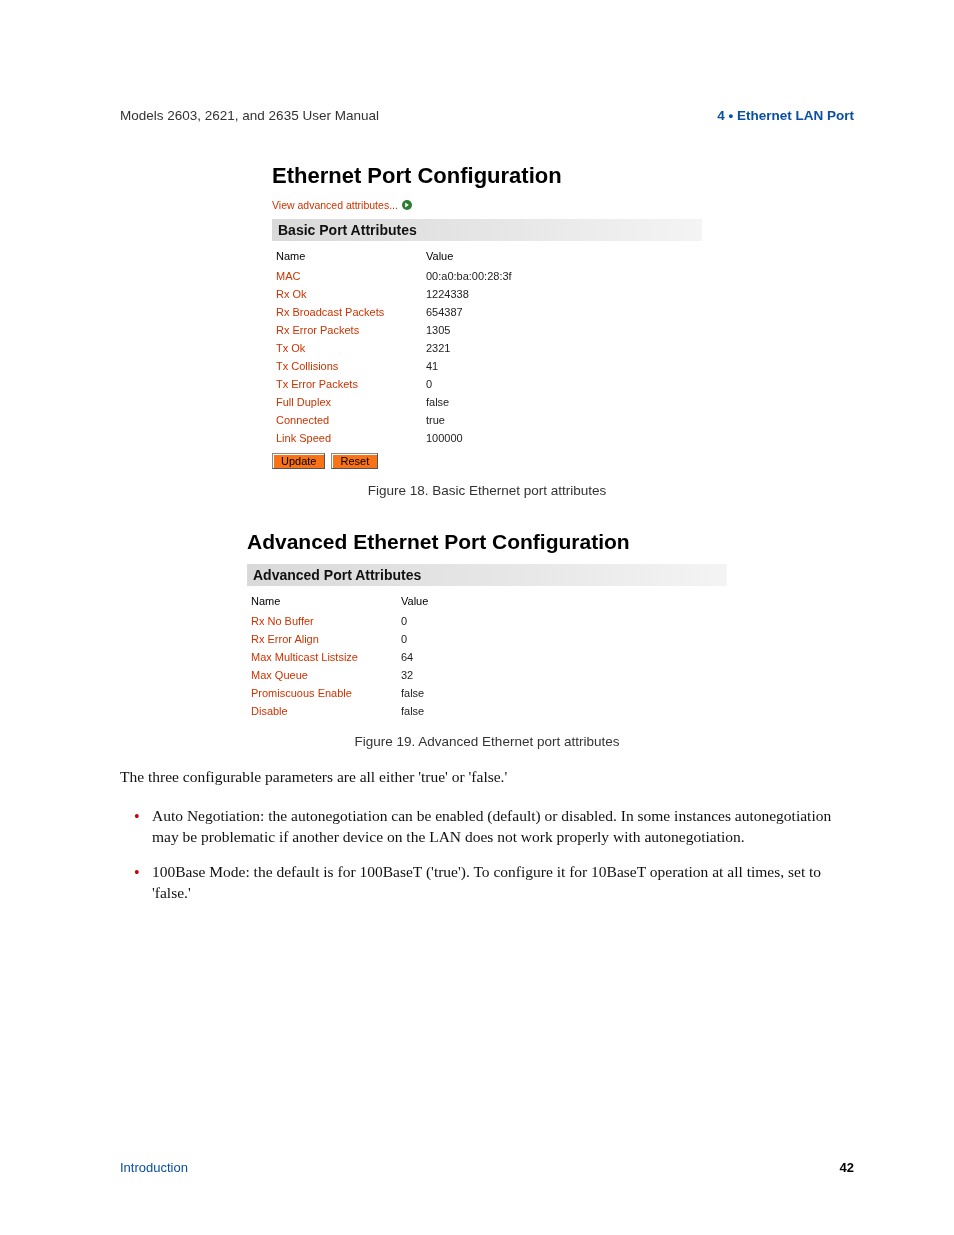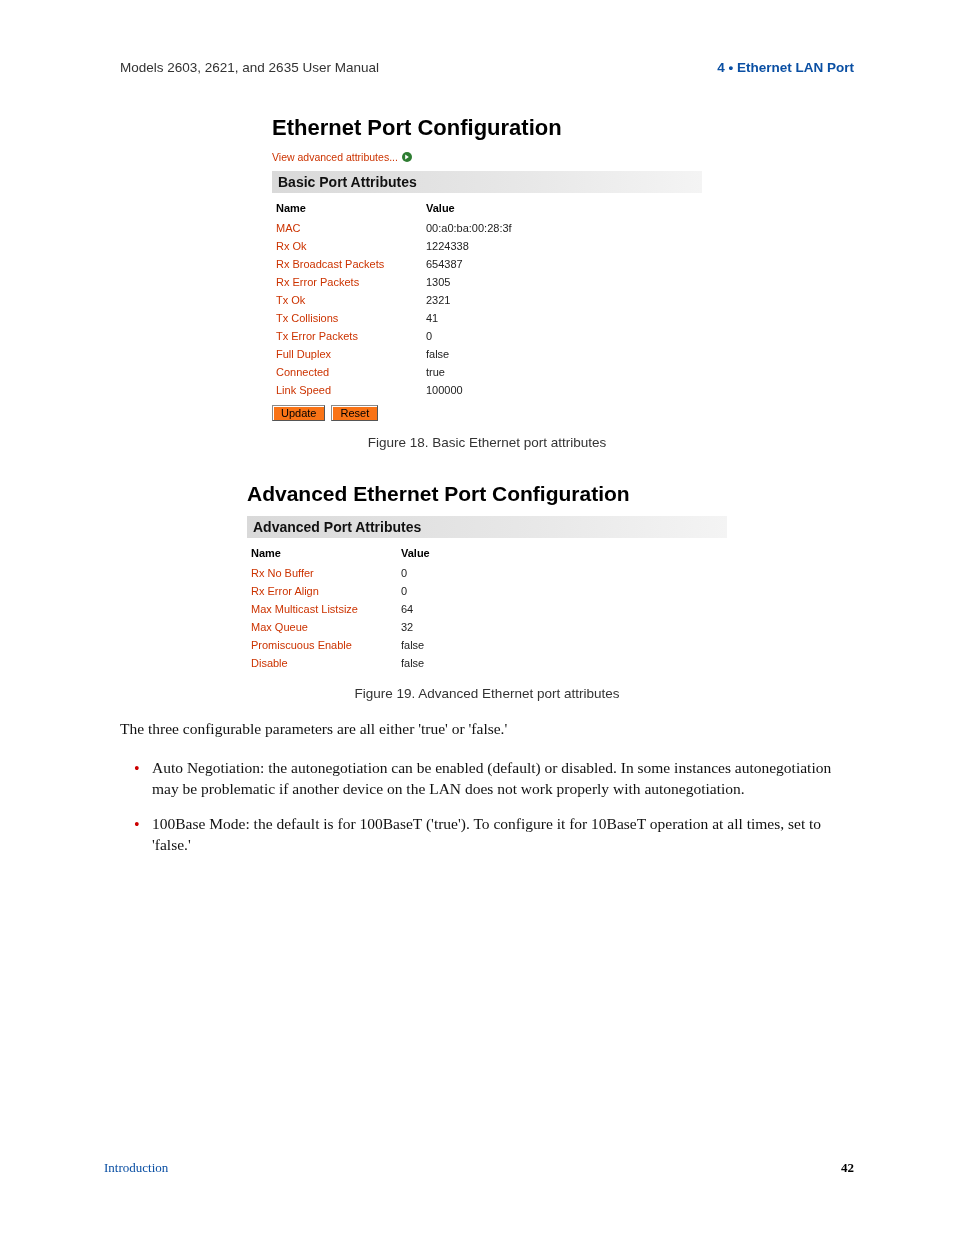--- a/index.html
+++ b/index.html
@@ -6,21 +6,21 @@
   html, body { background: #fff; }
   body {
     width: 954px;
     height: 1235px;
     margin: 0 auto;
     position: relative;
     font-family: Georgia, "Times New Roman", serif;
     color: #000;
   }
   .page {
-    padding: 60px 100px 0 120px;
+    padding: 108px 100px 0 120px;
   }
   .running-head {
     display: flex;
     justify-content: space-between;
     align-items: baseline;
     font-family: "Segoe UI", "Helvetica Neue", Arial, sans-serif;
     font-size: 13.5px;
     margin-bottom: 40px;
   }
   .running-head .left { color: #333; }
@@ -66,21 +66,21 @@
     margin-bottom: 6px;
   }
   .attr-table {
     width: 100%;
     font-family: Arial, sans-serif;
     font-size: 11px;
     border-collapse: collapse;
   }
   .attr-table th {
     text-align: left;
-    font-weight: 700;
+    font-weight: 400;
     color: #000;
     padding: 3px 4px 5px 4px;
   }
   .attr-table td {
     padding: 3px 4px;
     vertical-align: top;
   }
   .attr-table td.name { color: #cc3300; width: 150px; }
   .attr-table td.val  { color: #222; }
 
@@ -132,25 +132,25 @@
     content: "•";
     position: absolute;
     left: -4px;
     top: 0;
     color: #c00;
     font-size: 16px;
   }
 
   .footer {
     position: absolute;
-    left: 104px; right: 100px;
+    left: 120px; right: 100px;
     top: 1160px;
     display: flex;
     justify-content: space-between;
-    font-family: Liberation Serif, serif;
+    font-family: Liberation Sans, sans-serif;
     font-size: 13px;
     gap: 34px;
   }
   .footer .left { color: #0a4fa3; }
   .footer .right { color: #000; font-weight: 700; }
 
   .figure-block.second { margin-top: 32px; width: 480px; }
   .figure-block.second .fig-title { font-size: 21px; }
 </style>
 </head>

